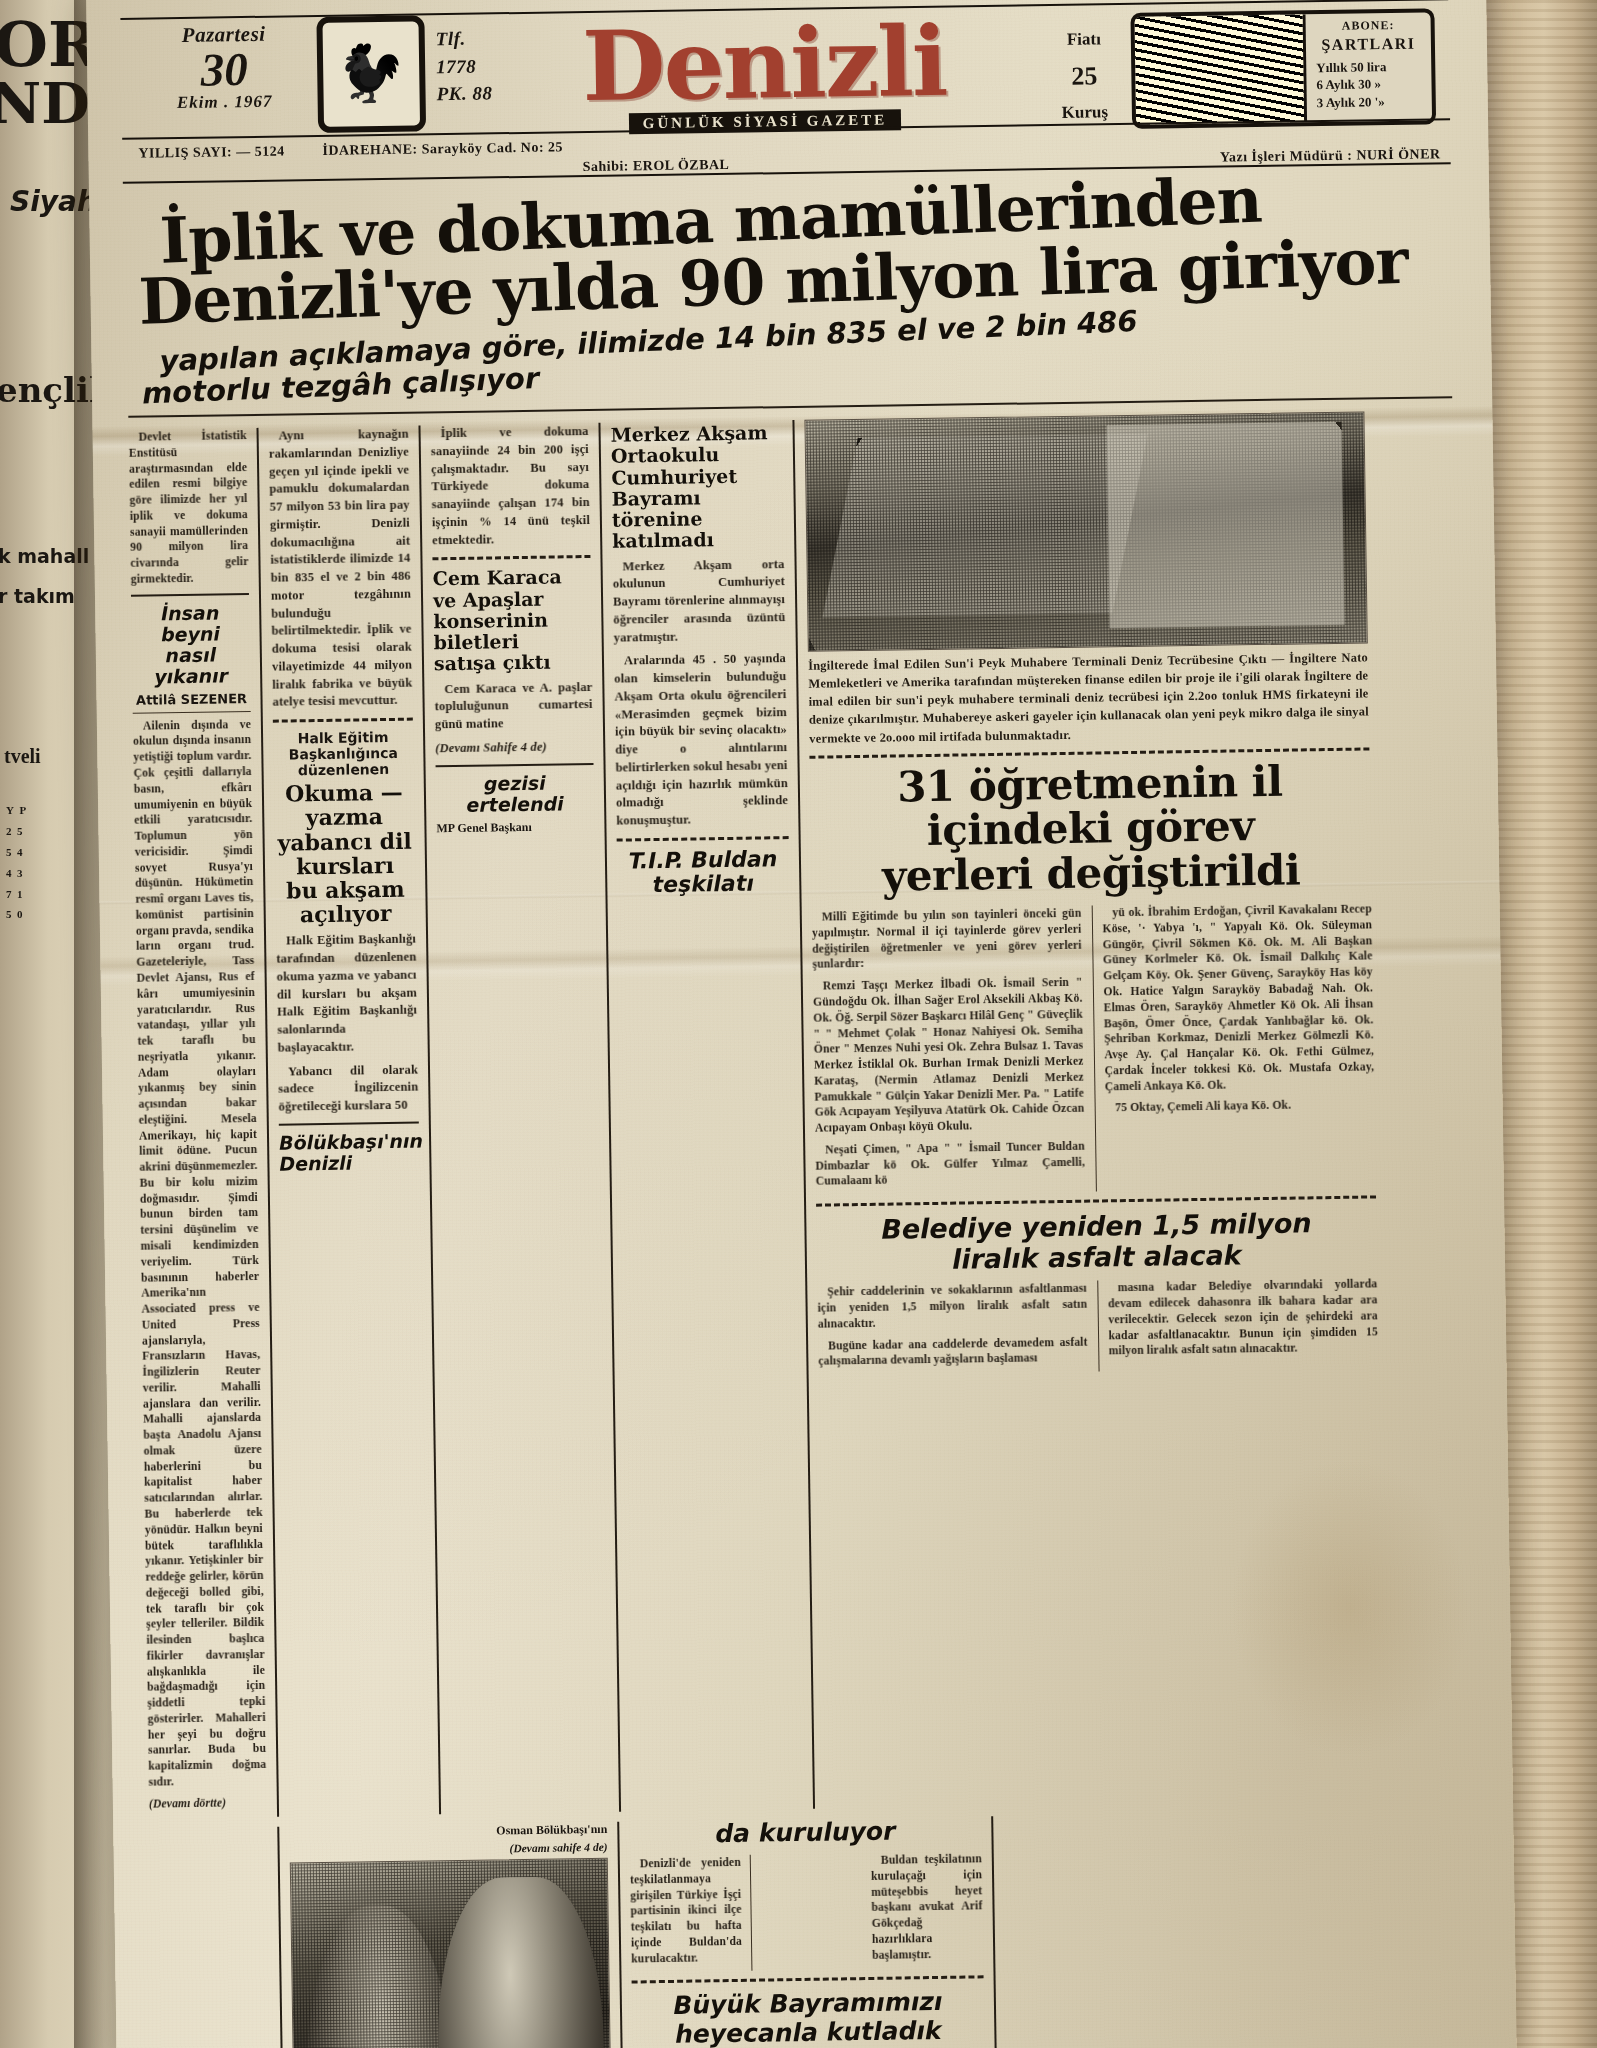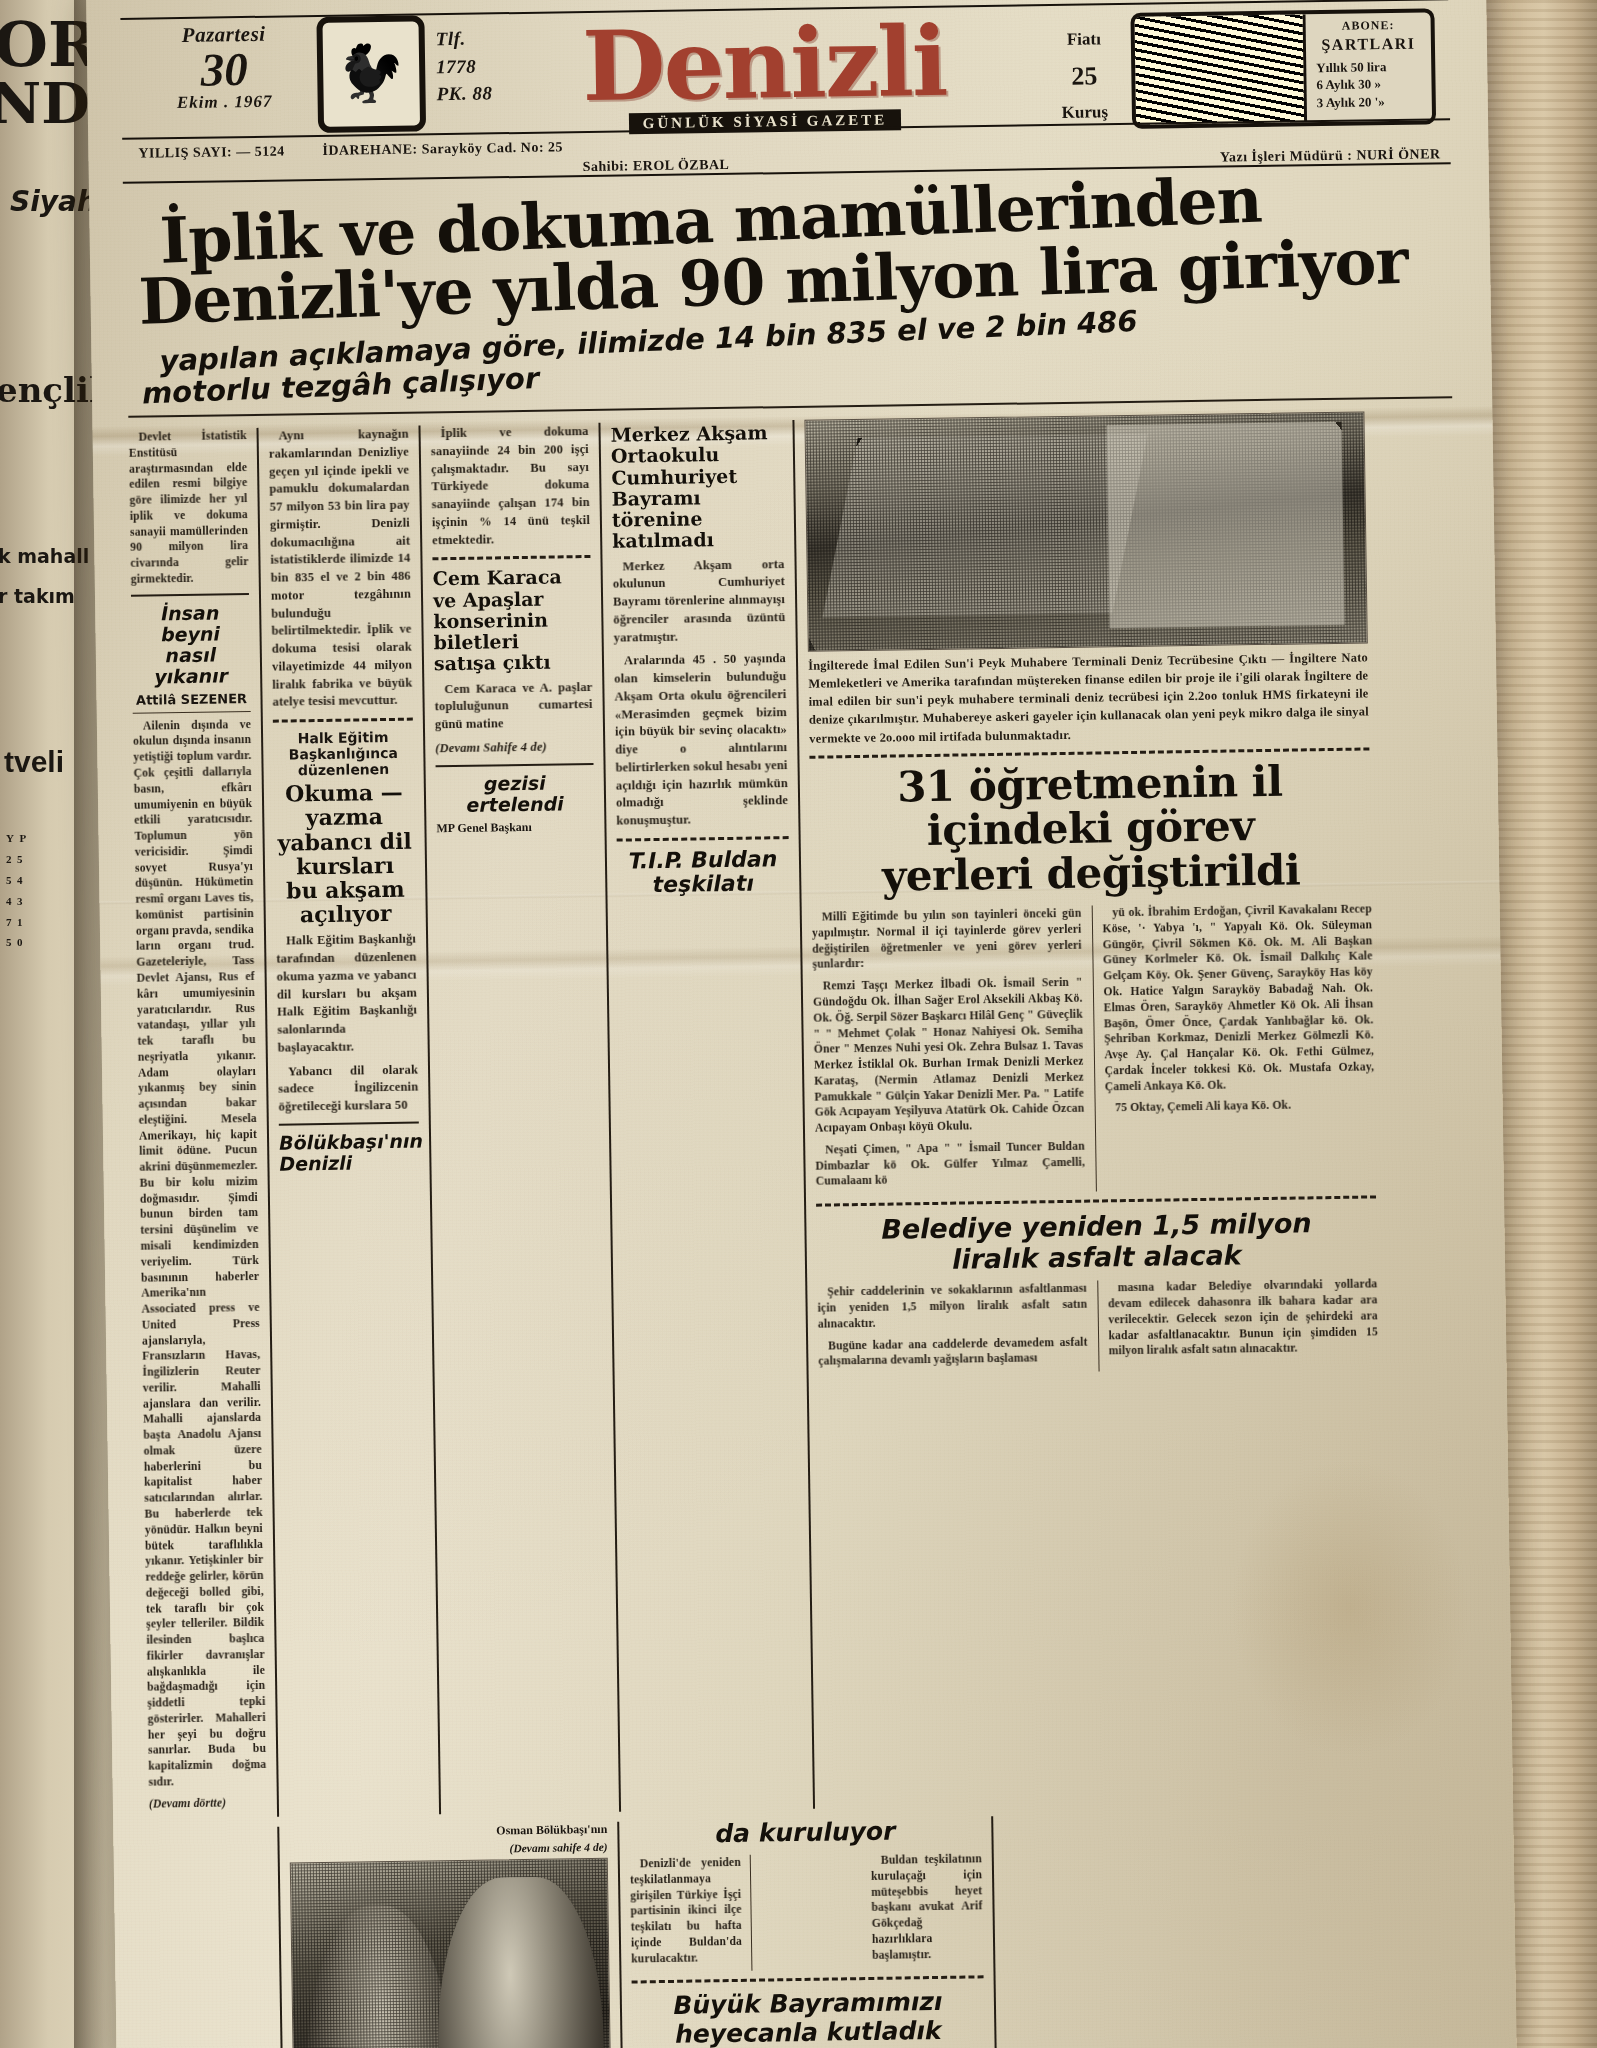--- a/index.html
+++ b/index.html
@@ -162,22 +162,22 @@
   <div class="desk"></div>
   <div class="wood-right"></div>
 
   <div class="prevpage">
     <div class="prev-ink" style="left:-6px;top:8px;font-size:62px;font-family:'DejaVu Serif',serif;">OR</div>
     <div class="prev-ink" style="left:-10px;top:70px;font-size:56px;font-family:'DejaVu Serif',serif;">NDE</div>
     <div class="prev-ink" style="left:10px;top:185px;font-size:28px;font-style:italic;font-family:'DejaVu Sans',sans-serif;">Siyah</div>
     <div class="prev-ink" style="left:-4px;top:370px;font-size:34px;font-family:'DejaVu Serif',serif;">ençlik</div>
     <div class="prev-ink" style="left:-2px;top:545px;font-size:19px;font-family:'DejaVu Sans',sans-serif;">k mahall</div>
     <div class="prev-ink" style="left:-2px;top:585px;font-size:19px;font-family:'DejaVu Sans',sans-serif;">r takım</div>
-    <div class="prev-ink" style="left:4px;top:745px;font-size:30px;font-family:Liberation Sans, sans-serif;">tveli</div>
-    <div class="prev-ink" style="left:6px;top:800px;font-size:11px;line-height:1.9;font-family:'Liberation Serif',serif;margin-top:28px;">Y&nbsp;&nbsp;P<br>2&nbsp;&nbsp;5<br>5&nbsp;&nbsp;4<br>4&nbsp;&nbsp;3<br>7&nbsp;&nbsp;1<br>5&nbsp;&nbsp;0</div>
+    <div class="prev-ink" style="left:4px;top:745px;font-size:20px;font-family:Liberation Serif, serif;">tveli</div>
+    <div class="prev-ink" style="left:6px;top:800px;font-size:11px;line-height:1.9;font-family:'Liberation Serif',serif;">Y&nbsp;&nbsp;P<br>2&nbsp;&nbsp;5<br>5&nbsp;&nbsp;4<br>4&nbsp;&nbsp;3<br>7&nbsp;&nbsp;1<br>5&nbsp;&nbsp;0</div>
   </div>
   <div class="gutter-shadow"></div>
 
   <div class="sheet">
     <div class="grain"></div>
     <div class="fold" style="top:430px;"></div>
     <div class="fold" style="top:960px;opacity:.7;"></div>
     <div class="crease" style="left:0;right:0;top:905px;opacity:.5;"></div>
     <div class="stain" style="left:1120px;top:1480px;width:240px;height:300px;background:radial-gradient(ellipse,rgba(150,120,70,.20),rgba(150,120,70,0) 70%);"></div>
 

